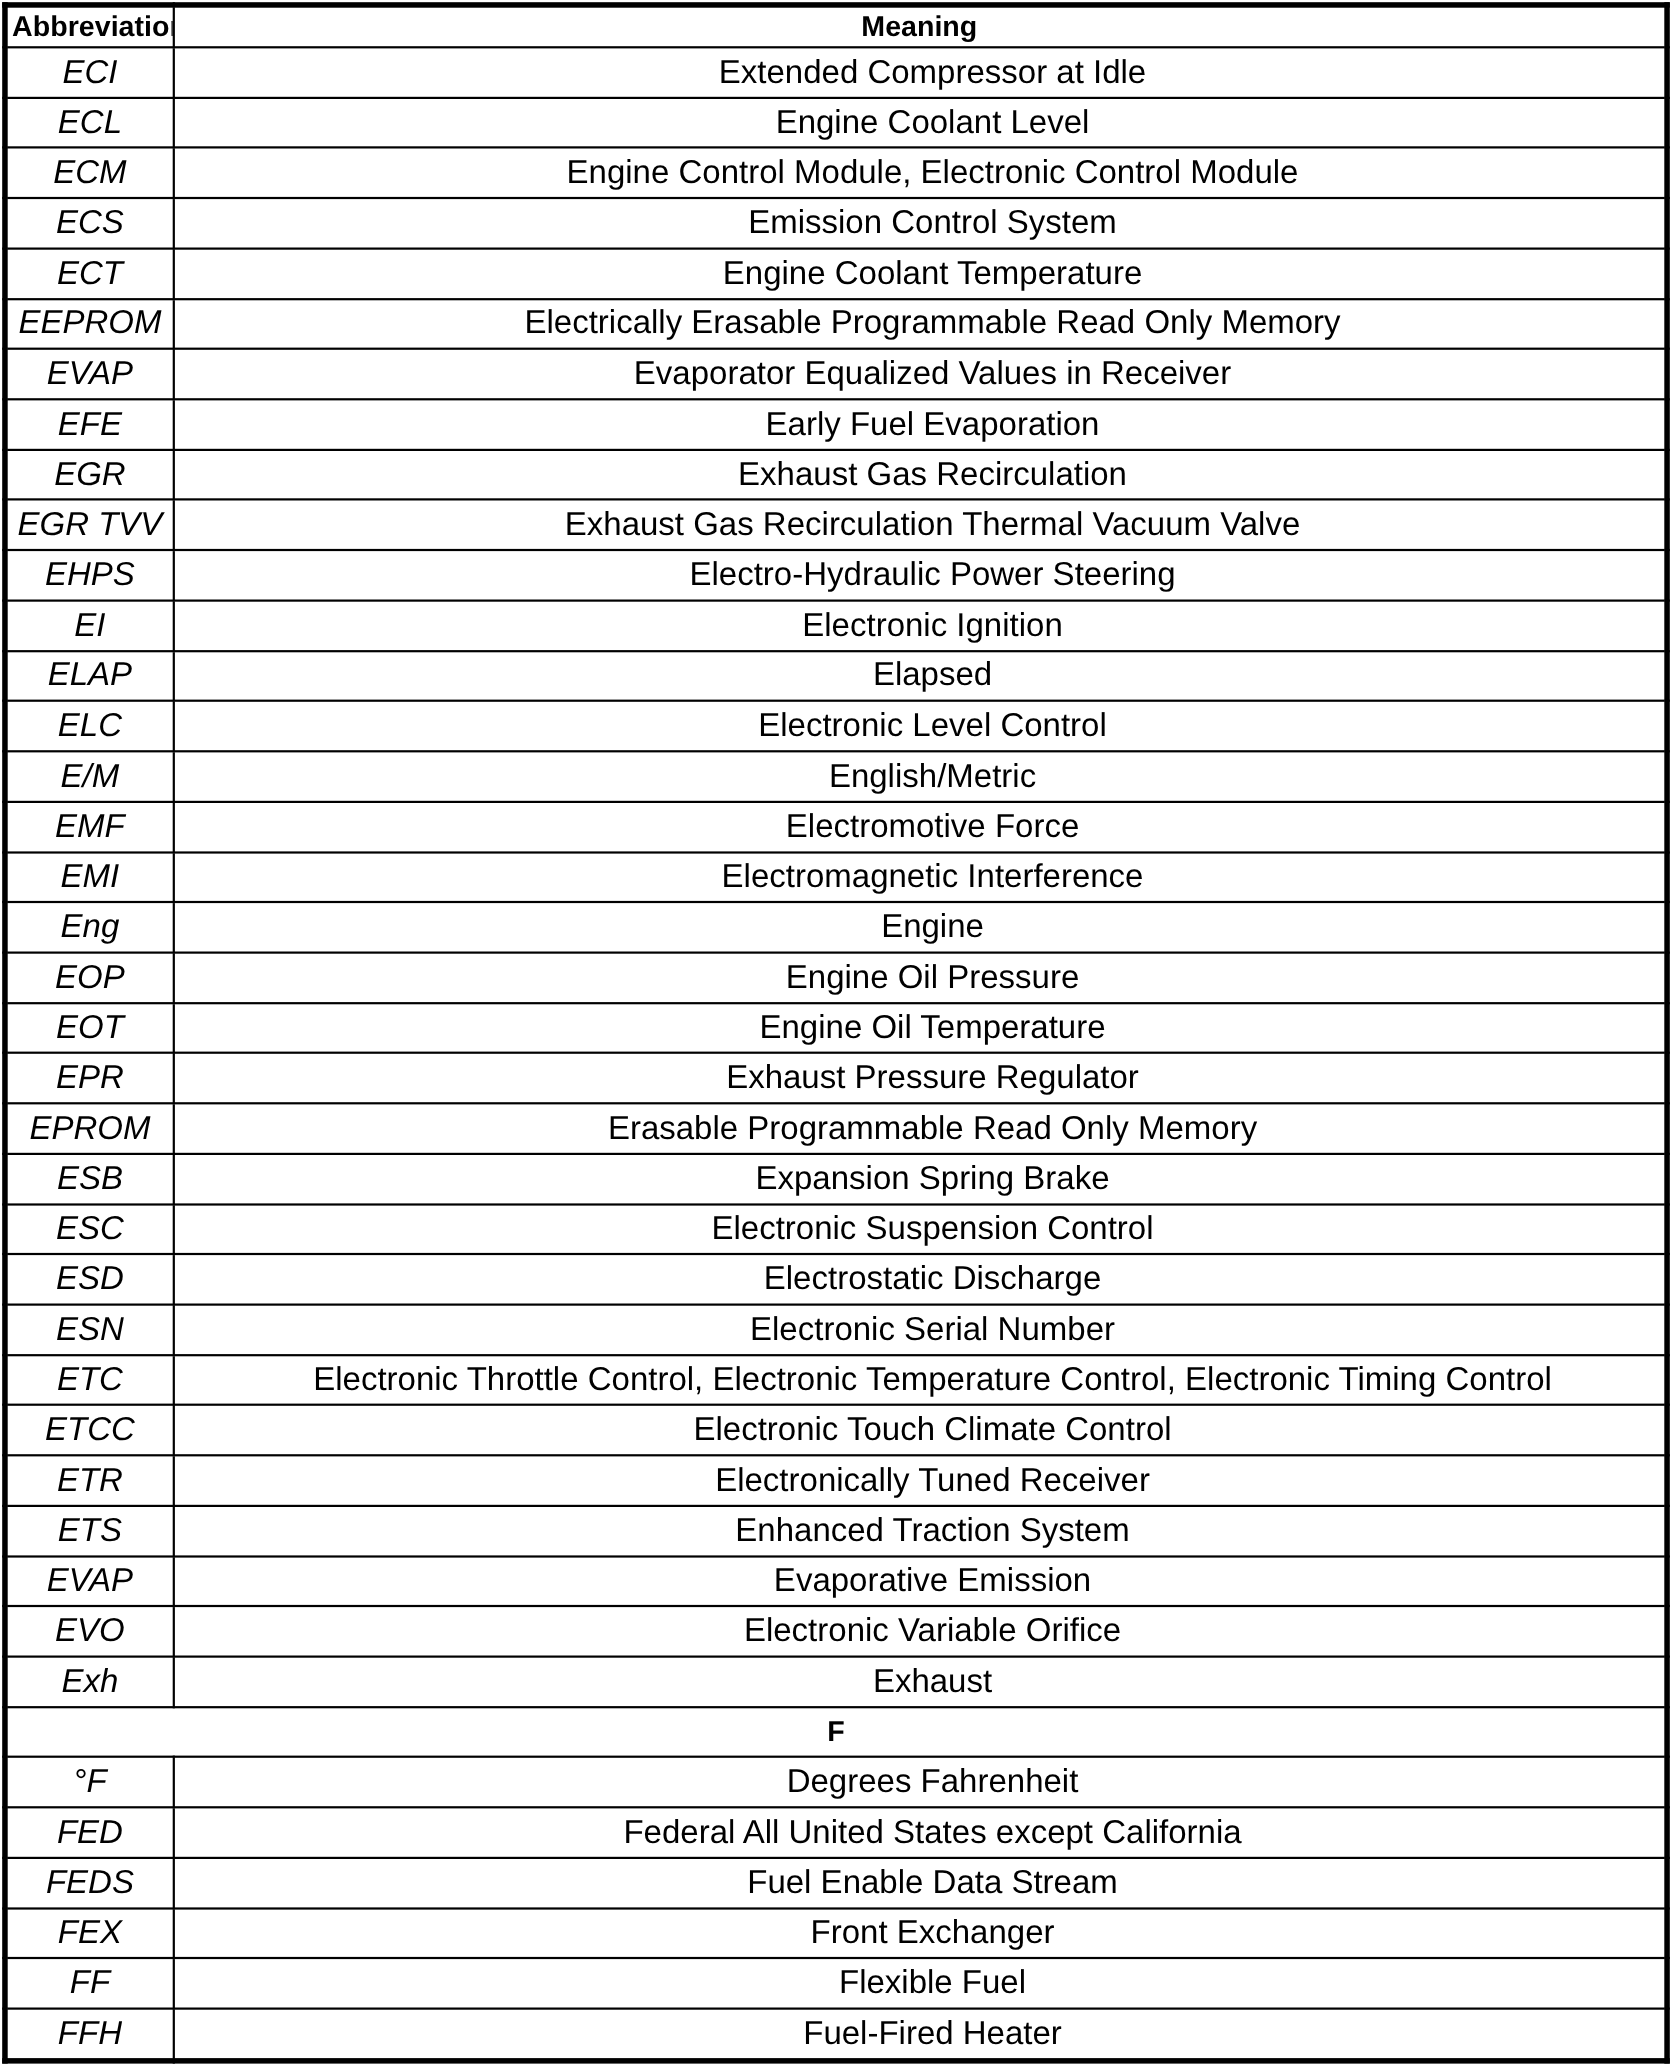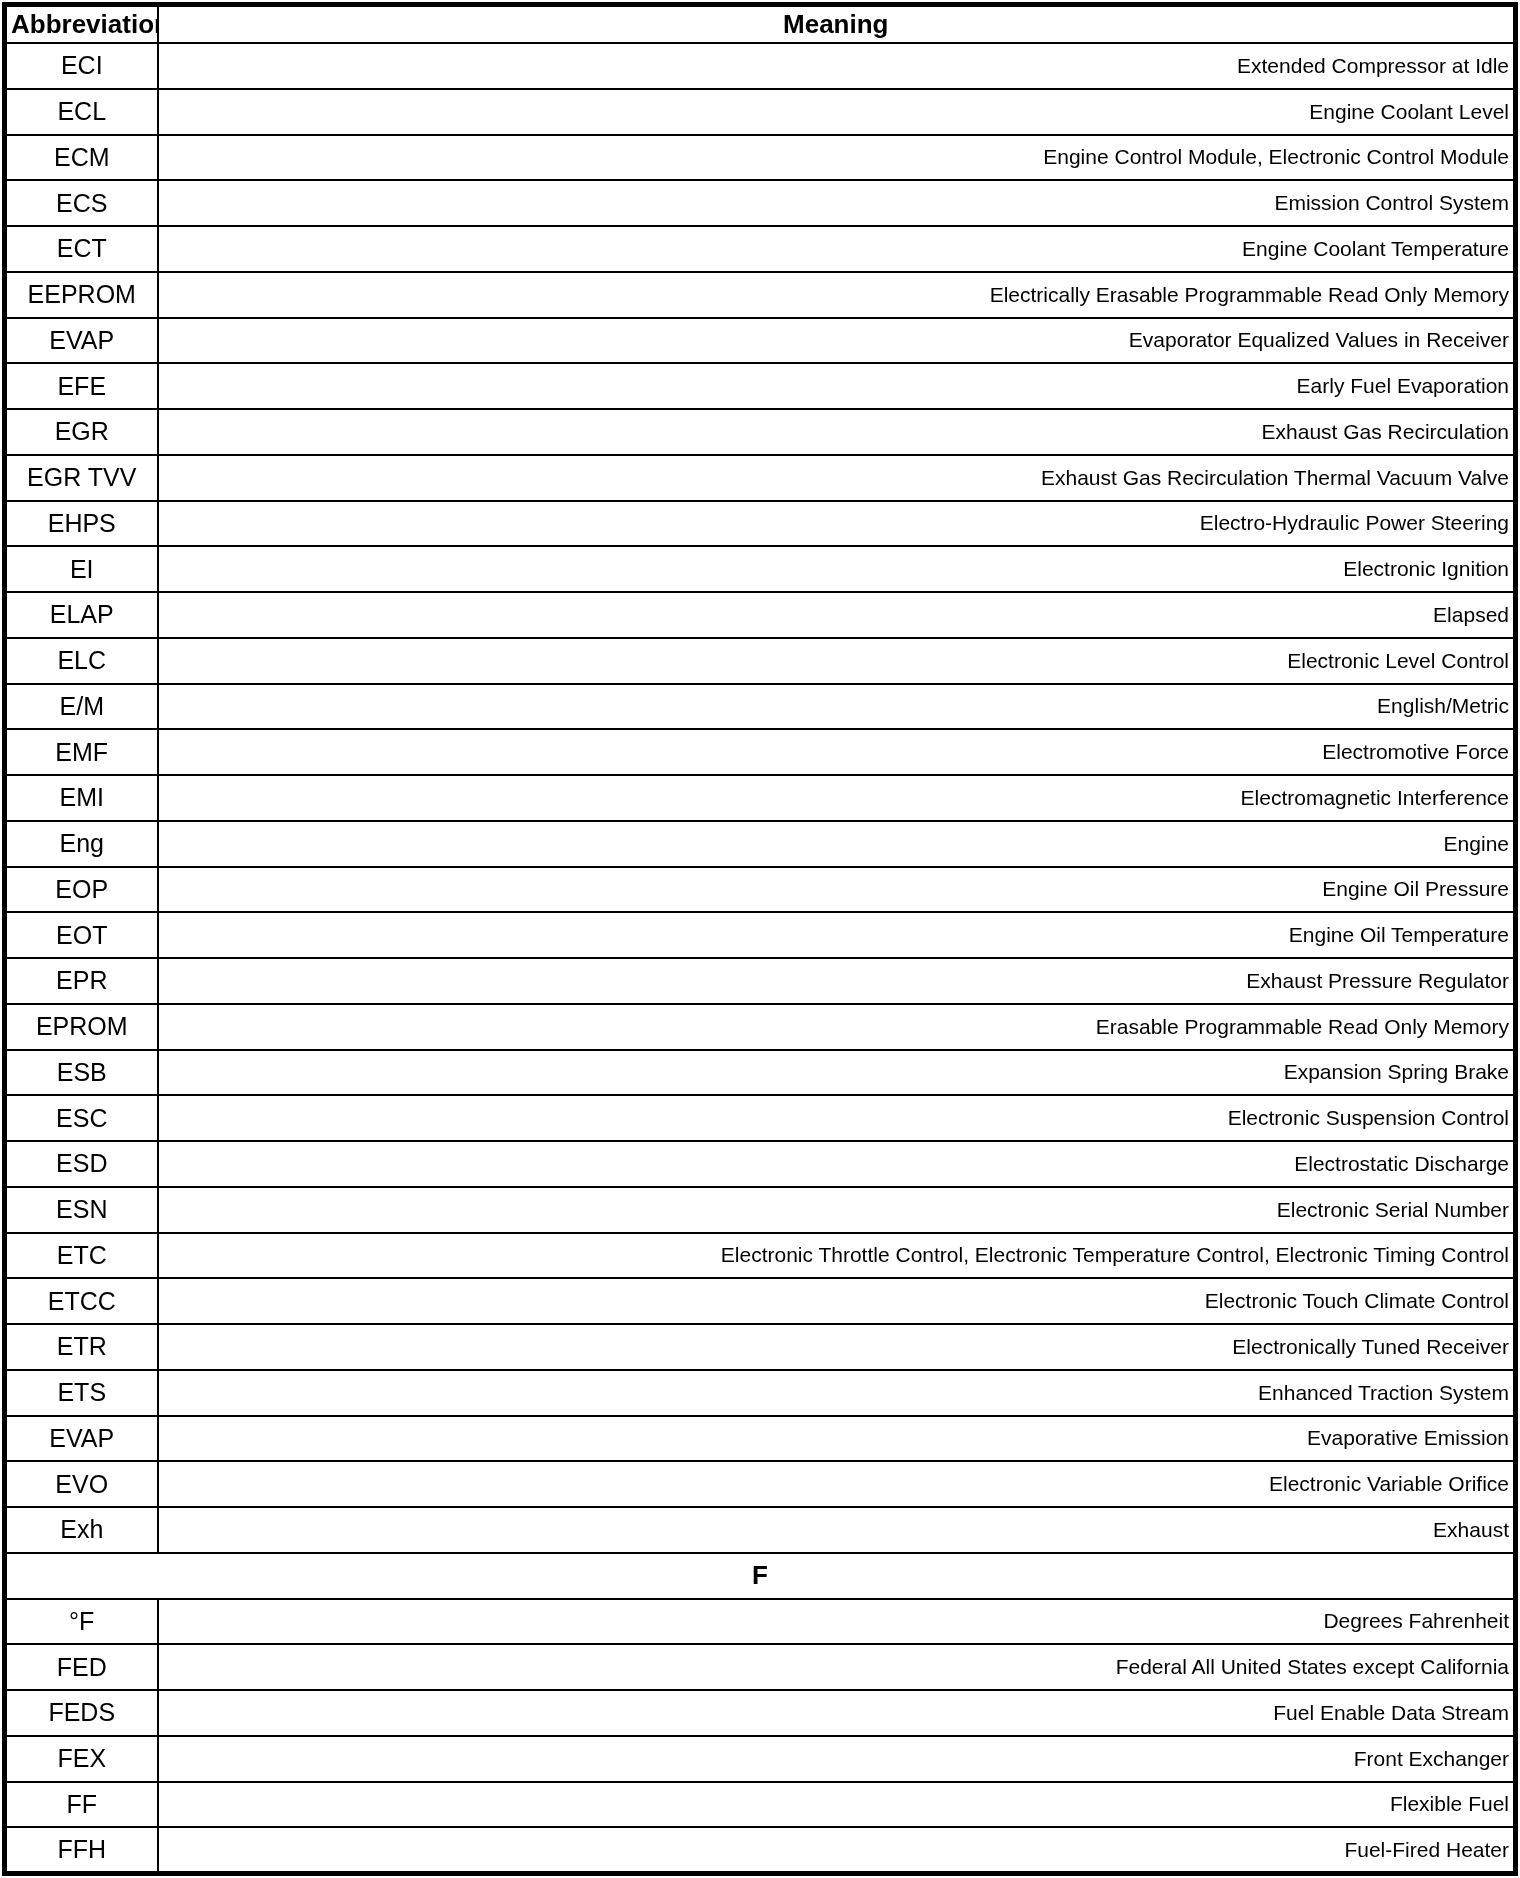--- a/index.html
+++ b/index.html
@@ -38,27 +38,28 @@
     font-size: 26px;
     font-weight: bold;
     text-align: center;
     border-bottom: 3px solid #000000;
     padding: 2px 4px;
   }
   col.abbr-col   { width: 153px; }
   col.meaning-col{ width: auto; }
   td.abbr-cell {
     text-align: center;
-    font-size: 25px;
+    font-size: 30px;
     padding: 2px 4px;
     height: 40px;
+    font-style: italic;
   }
   td.meaning-cell {
-    text-align: right;
-    font-size: 21px;
+    text-align: center;
+    font-size: 30px;
     padding: 2px 4px 2px 28px;
     height: 40px;
   }
   td.section-cell {
     text-align: center;
     font-size: 26px;
     font-weight: bold;
     padding: 2px 4px;
     height: 40px;
   }

